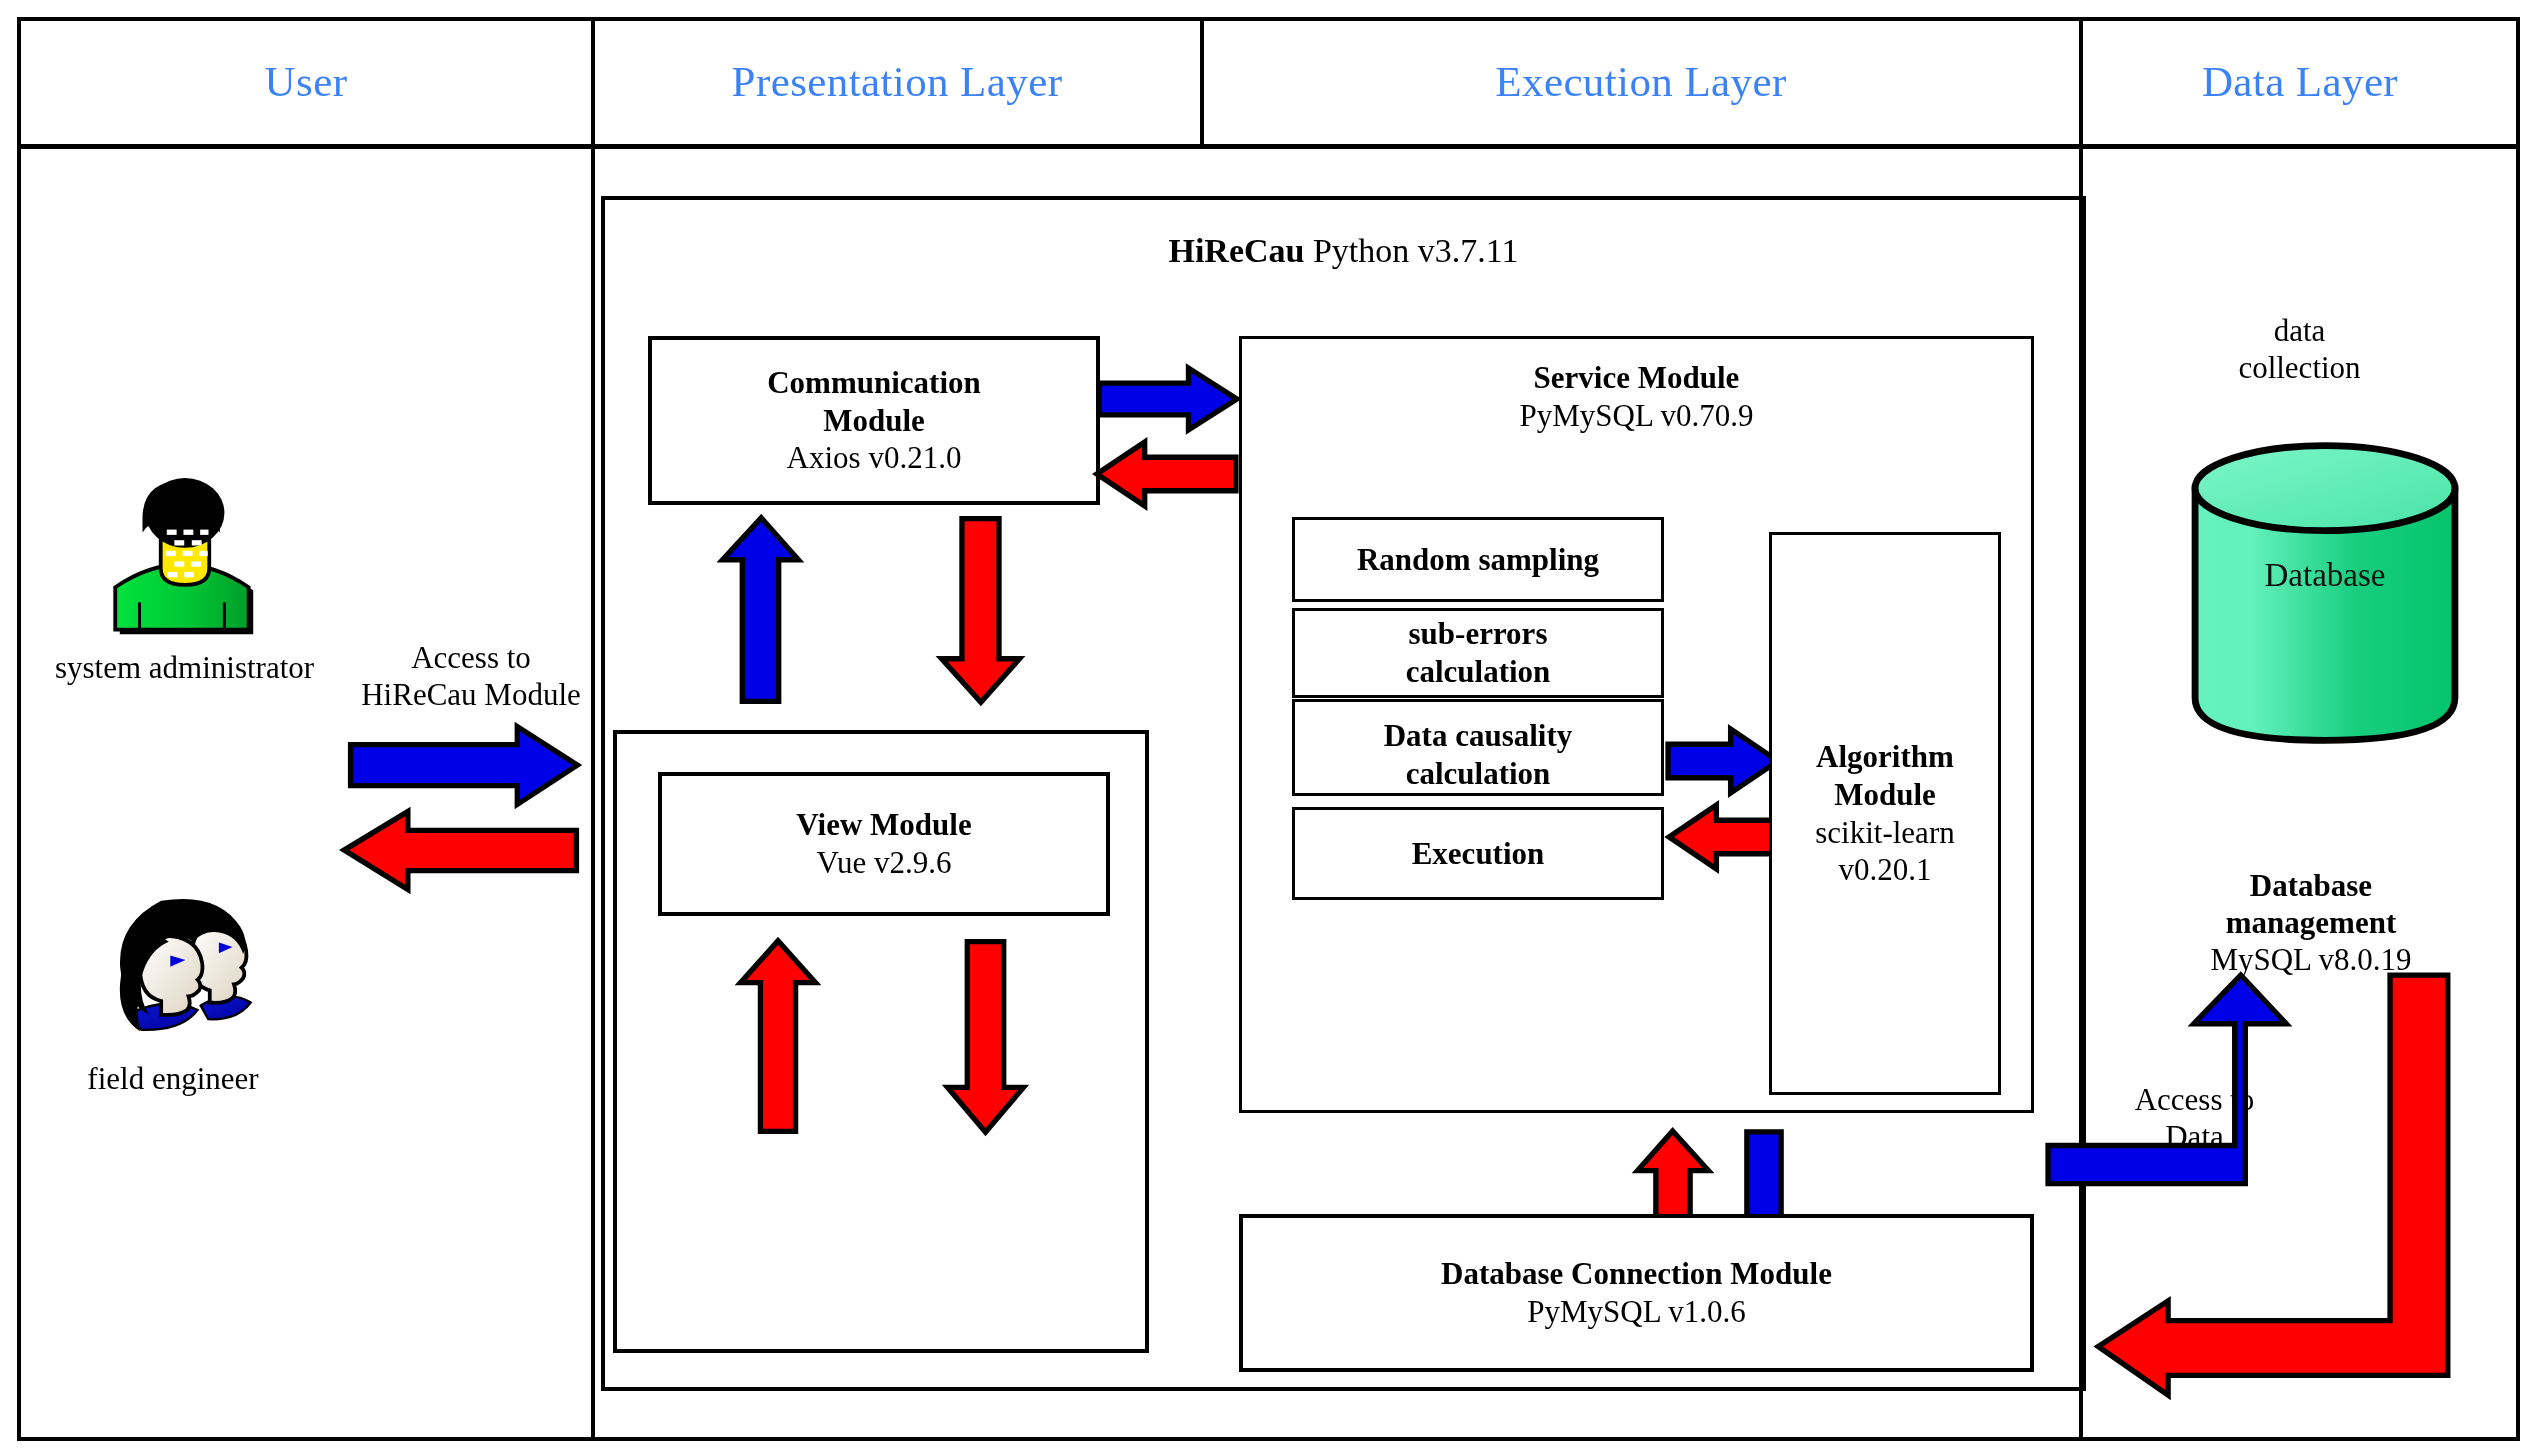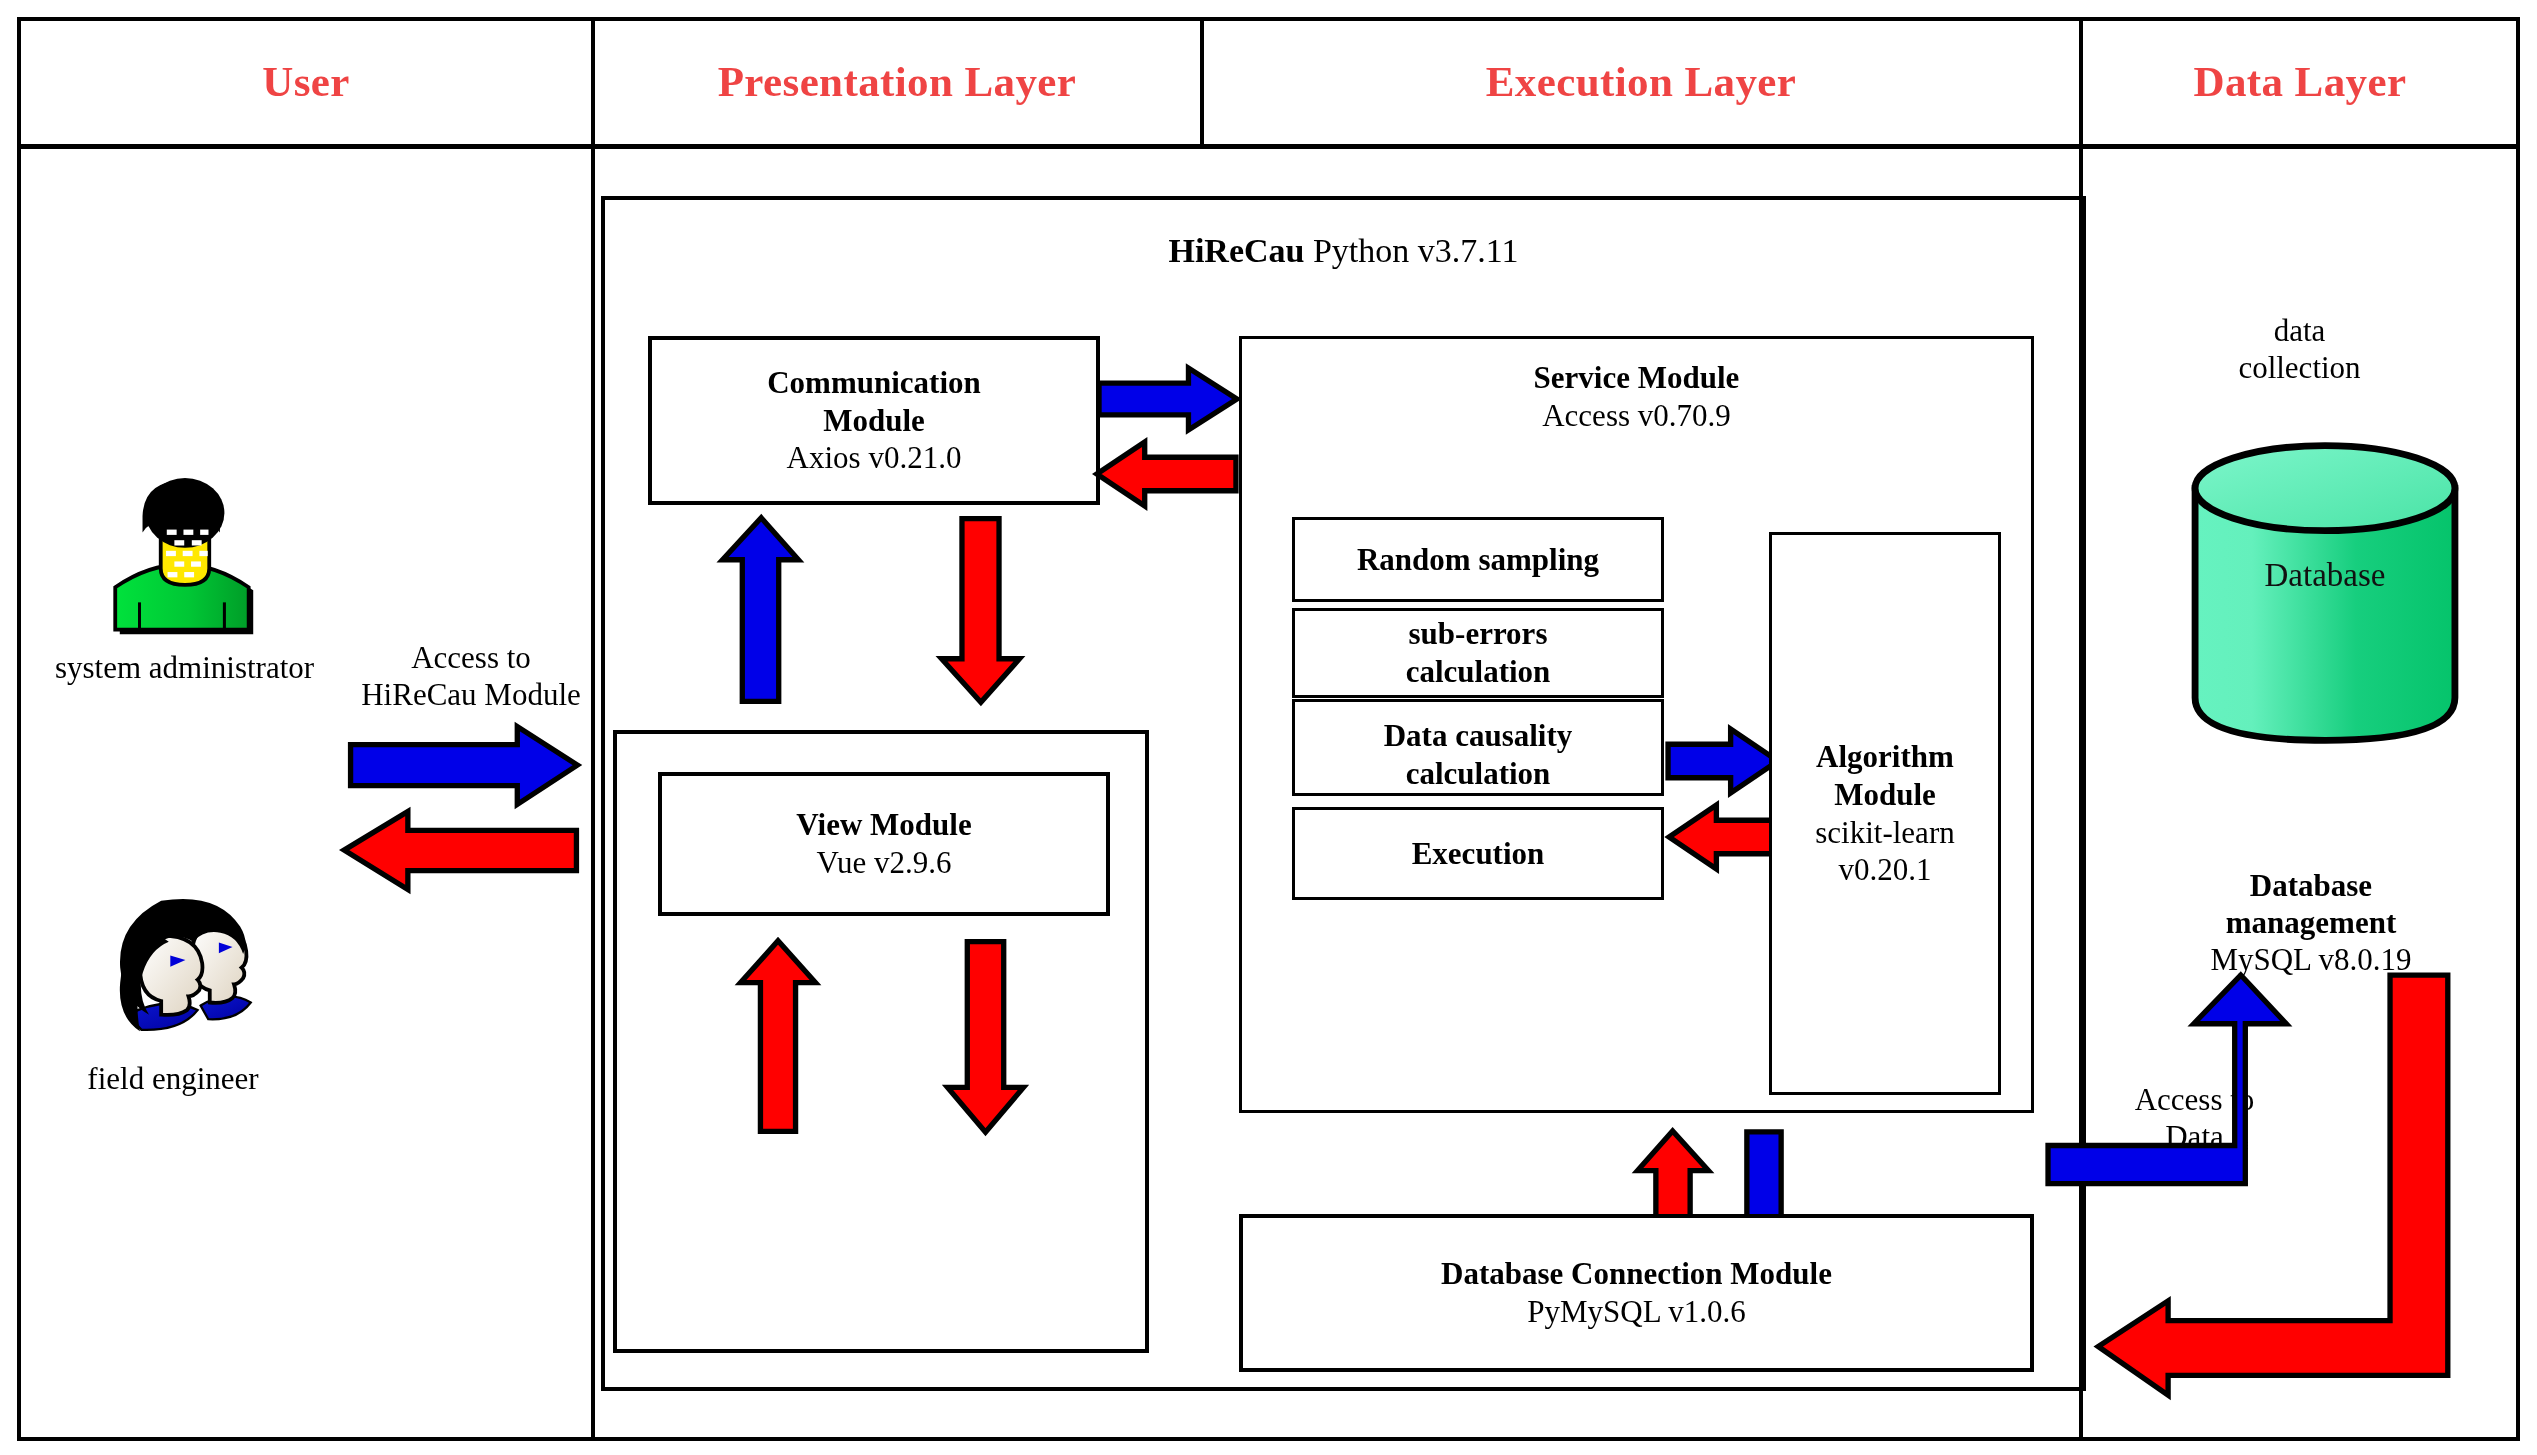--- a/index.html
+++ b/index.html
@@ -5,21 +5,21 @@
   html,body{margin:0;padding:0;background:#fff;}
   body{font-family:"Liberation Serif","DejaVu Serif",serif;}
   #stage{position:relative;width:2538px;height:1456px;background:#fff;overflow:hidden;}
 
   
   .frame{position:absolute;border:4.6px solid #000;box-sizing:border-box;}
   .vline{position:absolute;width:3.8px;background:#000;}
   .hline{position:absolute;height:4.6px;background:#000;}
 
   .colhead{position:absolute;display:flex;align-items:center;justify-content:center;
-           font-weight:bold;font-size:43px;color:#ef4444;letter-spacing:0.4px;}
+           font-weight:normal;font-size:43px;color:#3b82f6;letter-spacing:0.4px;}
 
   
   .box{position:absolute;border:4.6px solid #000;box-sizing:border-box;background:#fff;
        display:flex;flex-direction:column;align-items:center;justify-content:center;
        text-align:center;line-height:1.22;}
   .box.thin{border-width:3.8px;}
   .box .t{font-weight:bold;font-size:31px;}
   .box .s{font-weight:normal;font-size:31px;}
 
   .plain{position:absolute;text-align:center;line-height:1.2;font-size:31px;}
@@ -206,21 +206,21 @@
     </svg>
   </div>
   <div class="arw" style="left:1093px;top:439px;width:146px;height:70px;">
     <svg viewBox="0 0 192 92" preserveAspectRatio="none">
       <path d="M188 24 H68 V4 L5 46 L68 88 V68 H188 Z" fill="#FF0000" stroke="#000" stroke-width="7"></path>
     </svg>
   </div>
 
   <div class="box thin" style="left:1239px;top:336px;width:795px;height:777px;justify-content:flex-start;padding-top:20px;">
     <span class="t">Service Module</span>
-    <span class="s">Access v0.70.9</span>
+    <span class="s">PyMySQL v0.70.9</span>
   </div>
 
   <div class="box thin" style="left:1292px;top:517px;width:372px;height:85px;">
     <span class="t">Random sampling</span>
   </div>
   <div class="box thin" style="left:1292px;top:608px;width:372px;height:90px;">
     <span class="t">sub-errors</span>
     <span class="t">calculation</span>
   </div>
   <div class="box thin" style="left:1292px;top:699px;width:372px;height:97px;justify-content:flex-end;">

